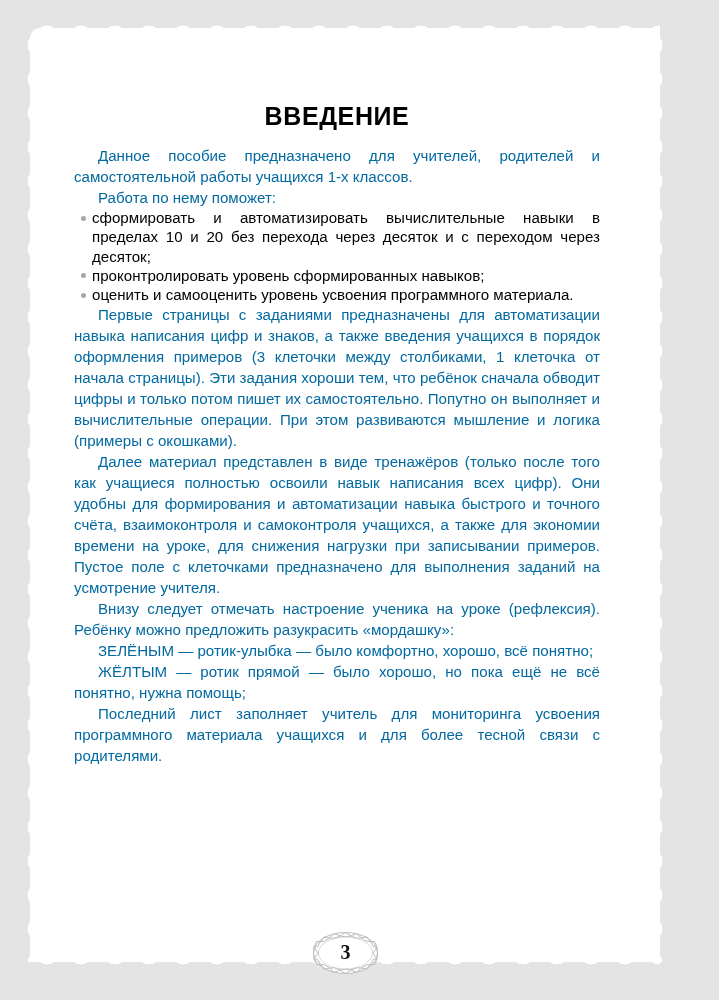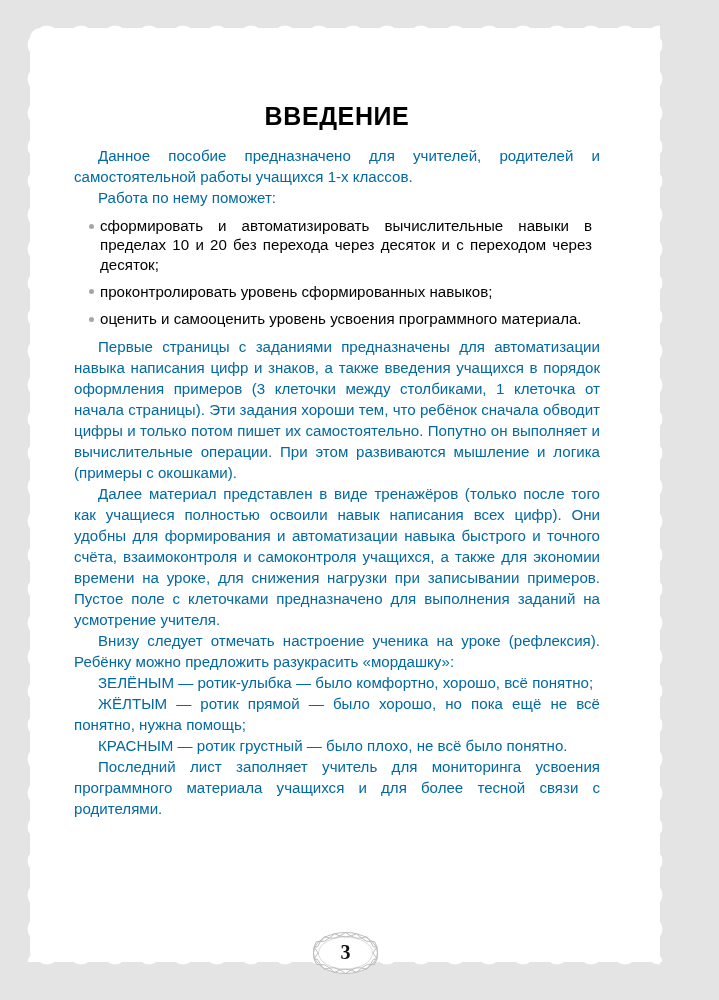--- a/index.html
+++ b/index.html
@@ -109,21 +109,21 @@
     margin: 0;
     padding: 0;
   }
   ul.bullet-list li {
     position: relative;
     font-size: 15.1px;
     line-height: 19.3px;
     text-align: justify;
     color: #000;
     padding-left: 18px;
-    margin: 8px;
+    margin: 0;
   }
   ul.bullet-list li .bullet-dot {
     position: absolute;
     left: 7px;
     top: 7.5px;
     width: 5px;
     height: 5px;
     border-radius: 50%;
     background: #a6a6a6;
   }
@@ -192,21 +192,20 @@
       <span class="bullet-dot"></span>
       <span>оценить и самооценить уровень усвоения программного материала.</span>
     </li>
   </ul>
 
   <p class="body-par">Первые страницы с заданиями предназначены для автоматизации навыка написания цифр и знаков, а также введения учащихся в порядок оформления примеров (3 клеточки между столбиками, 1 клеточка от начала страницы). Эти задания хороши тем, что ребёнок сначала обводит цифры и только потом пишет их самостоятельно. Попутно он выполняет и вычислительные операции. При этом развиваются мышление и логика (примеры с окошками).</p>
   <p class="body-par">Далее материал представлен в виде тренажёров (только после того как учащиеся полностью освоили навык написания всех цифр). Они удобны для формирования и автоматизации навыка быстрого и точного счёта, взаимоконтроля и самоконтроля учащихся, а также для экономии времени на уроке, для снижения нагрузки при записывании примеров. Пустое поле с клеточками предназначено для выполнения заданий на усмотрение учителя.</p>
   <p class="body-par">Внизу следует отмечать настроение ученика на уроке (рефлексия). Ребёнку можно предложить разукрасить «мордашку»:</p>
   <p class="body-par">ЗЕЛЁНЫМ — ротик-улыбка — было комфортно, хорошо, всё понятно;</p>
   <p class="body-par">ЖЁЛТЫМ — ротик прямой — было хорошо, но пока ещё не всё понятно, нужна помощь;</p>
-  <p class="body-par">КРАСНЫМ — ротик грустный — было плохо, не всё было понятно.</p>
   <p class="body-par">Последний лист заполняет учитель для мониторинга усвоения программного материала учащихся и для более тесной связи с родителями.</p>
 
 </div>
 
 <div id="page-number-badge">
   <svg width="67" height="44" viewBox="0 0 67 44">
     <ellipse cx="33.5" cy="22" rx="32" ry="20.5" fill="#ffffff" stroke="#bdbdbd" stroke-width="1"></ellipse>
     <ellipse cx="33.5" cy="22" rx="27" ry="16" fill="#ffffff" stroke="#d9d9d9" stroke-width="1"></ellipse>
     <g stroke="#bdbdbd" stroke-width="1" fill="none">
       <path d="M33.5 1.5 L39 5 L44.5 2.6 L49.5 7 L54.5 5.6 L58.5 10.5 L62.5 10.5 L65 16 L65.5 22

